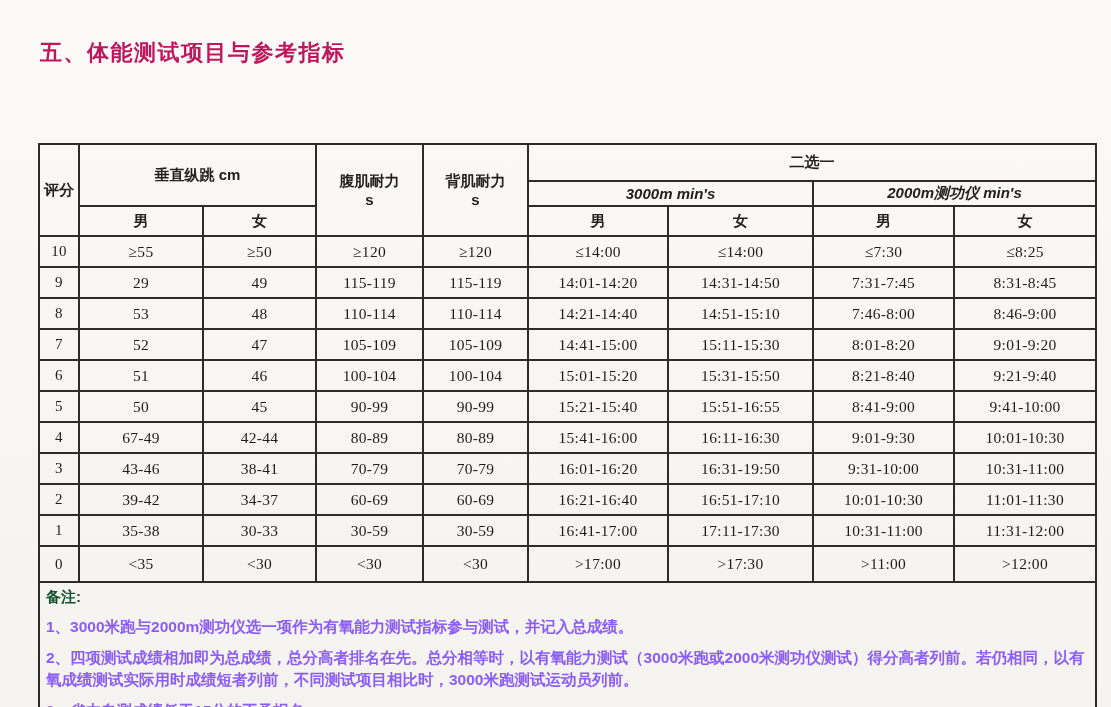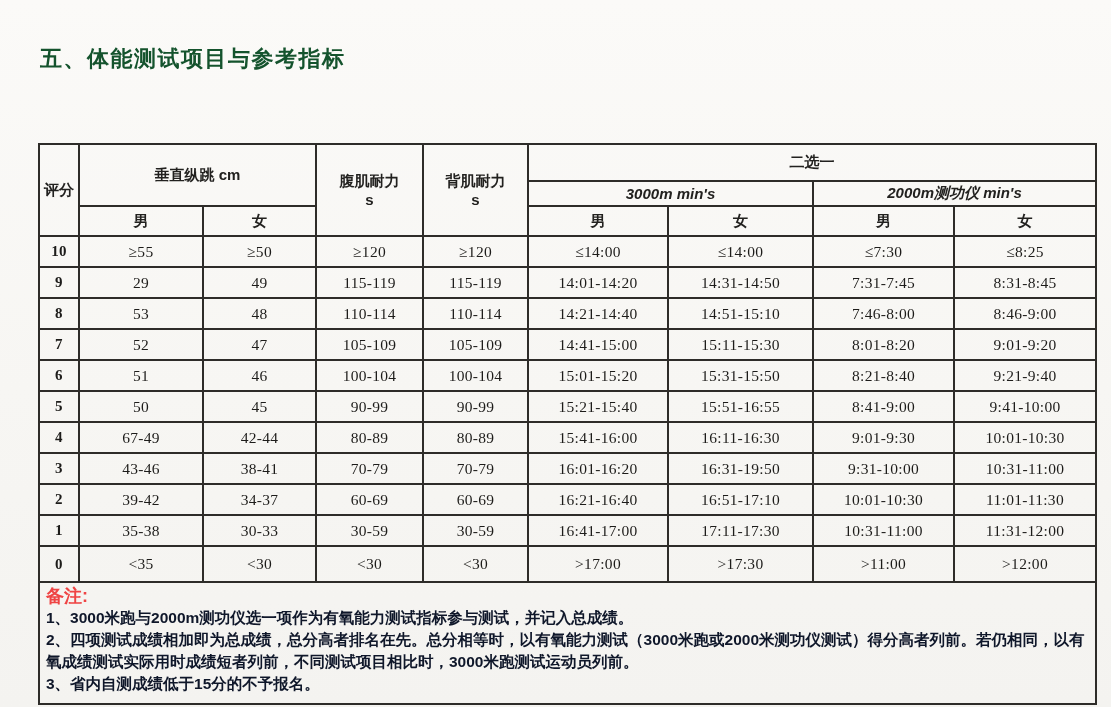--- a/index.html
+++ b/index.html
@@ -11,25 +11,25 @@
     height: 707px;
     position: relative;
     background: linear-gradient(180deg, #fbfaf8 0%, #f7f6f3 55%, #f4f3f0 100%);
     font-family: "Liberation Sans", sans-serif;
     color: #1f1e1c;
     overflow: hidden;
   }
   .page-title {
     position: absolute;
     left: 40px;
-    top: 44px;
+    top: 38px;
     font-size: 22px;
     font-weight: bold;
     letter-spacing: 1.5px;
-    color: #14532d;
+    color: #be185d;
   }
   table.score-table {
     position: absolute;
     left: 38px;
     top: 143px;
     width: 1057px;
     border-collapse: collapse;
     table-layout: fixed;
     background: transparent;
   }
@@ -51,41 +51,42 @@
   .score-table thead tr.h3 { height: 30px; }
   .score-table tbody tr { height: 31px; }
   .score-table tbody tr.last-row { height: 36px; }
   .score-table tbody td {
     font-family: "Liberation Serif", serif;
     font-size: 15.5px;
     color: #1d1c1a;
     letter-spacing: 0.3px;
   }
   .score-table tbody td.col-score {
-    font-weight: bold;
+    font-weight: normal;
     font-size: 15px;
   }
   .two-line span { display: block; line-height: 19px; }
   .notes-cell {
     text-align: left !important;
     vertical-align: top !important;
     padding: 3px 10px 8px 6px !important;
     height: 96px;
   }
   .notes-label {
     font-weight: bold;
-    font-size: 18px;
+    font-size: 15px;
     line-height: 21px;
-    color: #ef4444;
+    color: #14532d;
   }
   .note-line {
     font-weight: 600;
     font-size: 15.5px;
     line-height: 22px;
-    color: #0f172a;
+    color: #8b5cf6;
+    margin-top: 9px;
   }
 </style>
 </head>
 <body>
 
 <div class="page-title">五、体能测试项目与参考指标</div>
 
 <table class="score-table">
   <colgroup>
     <col style="width:40px">

